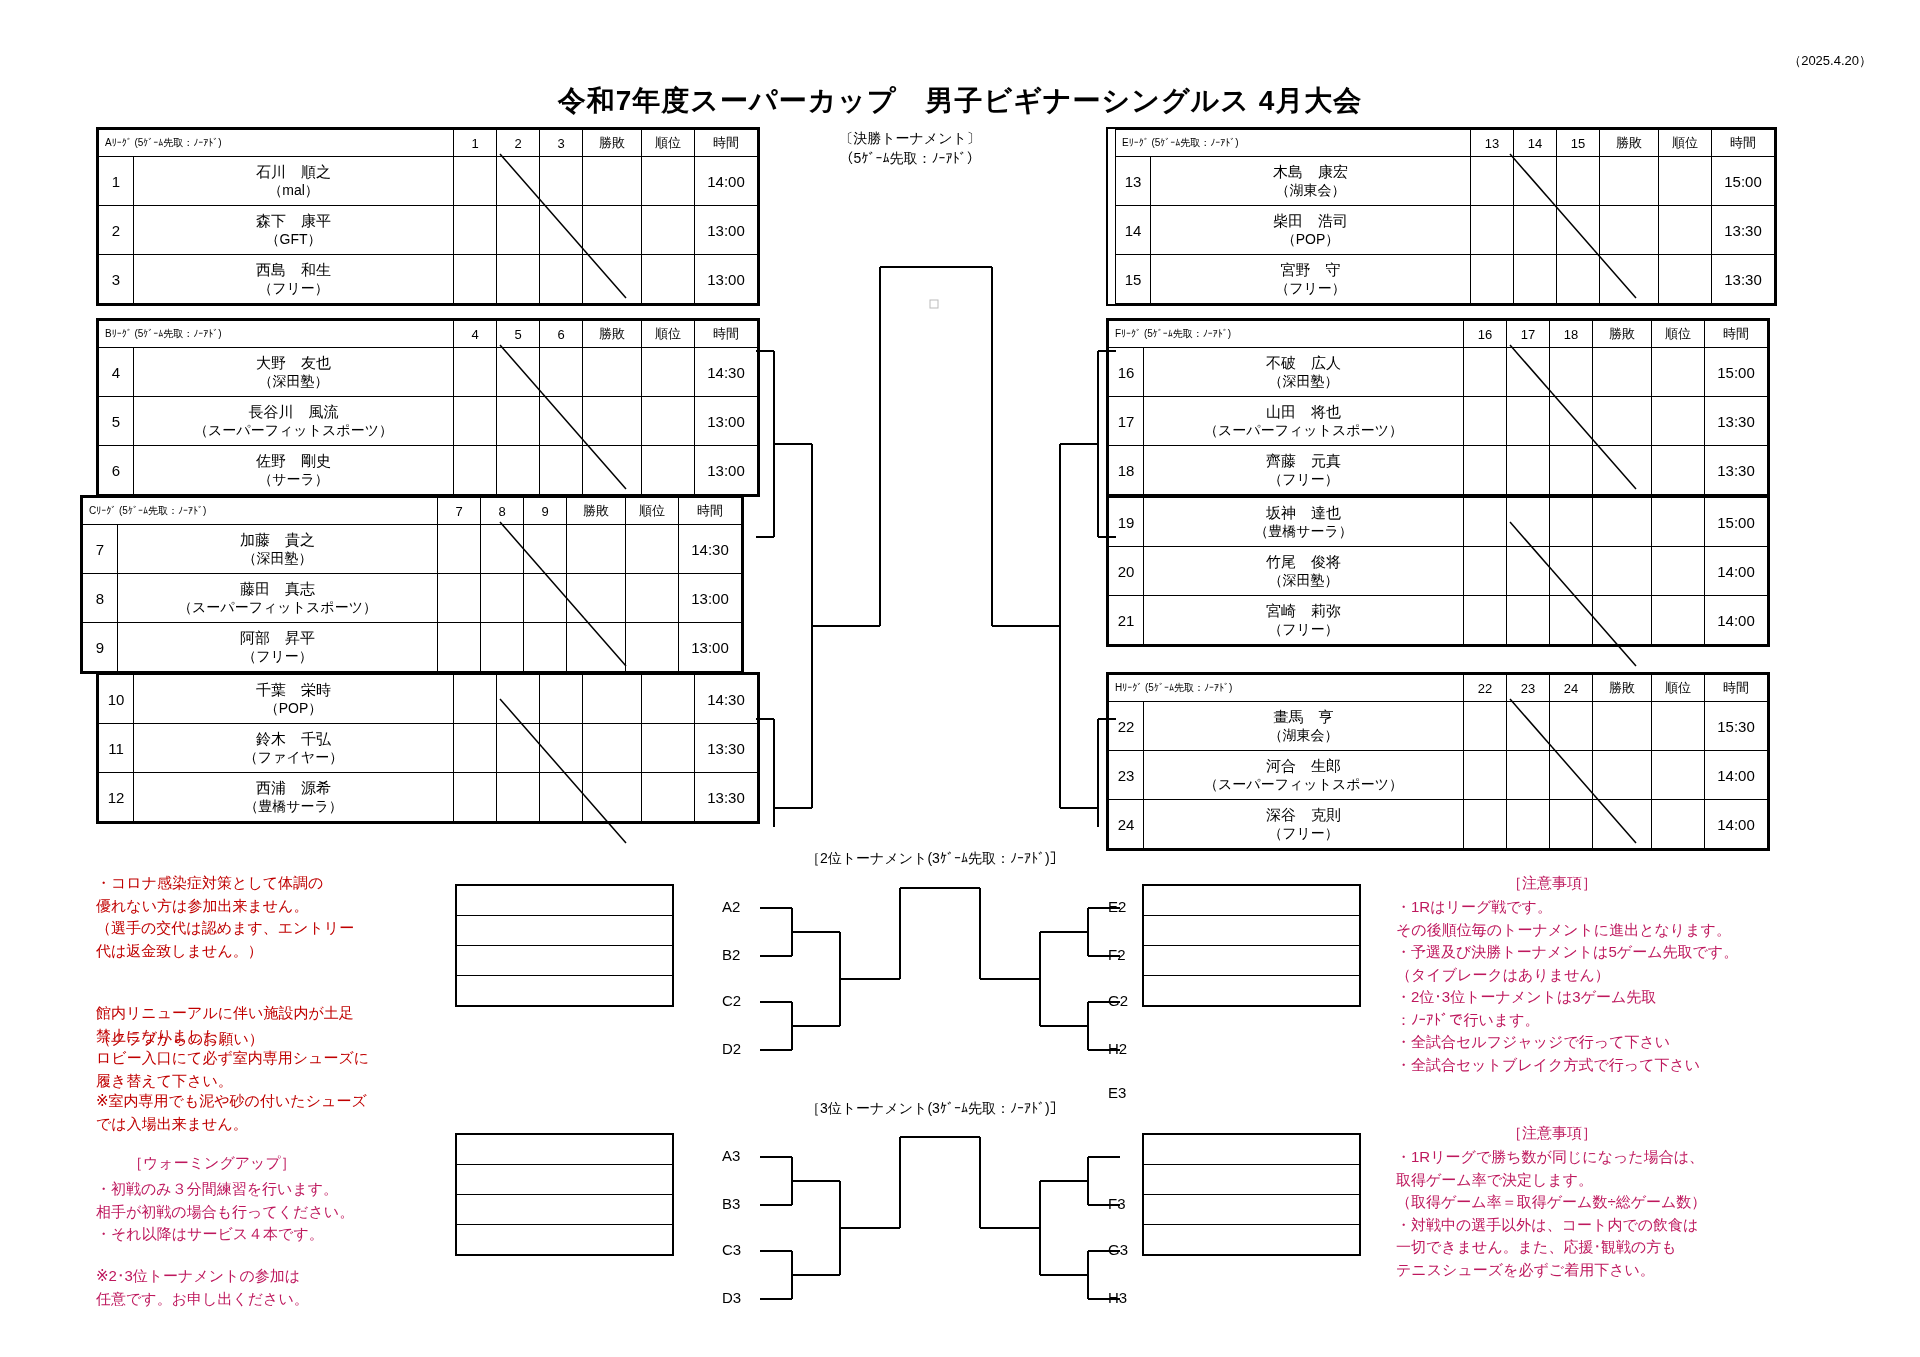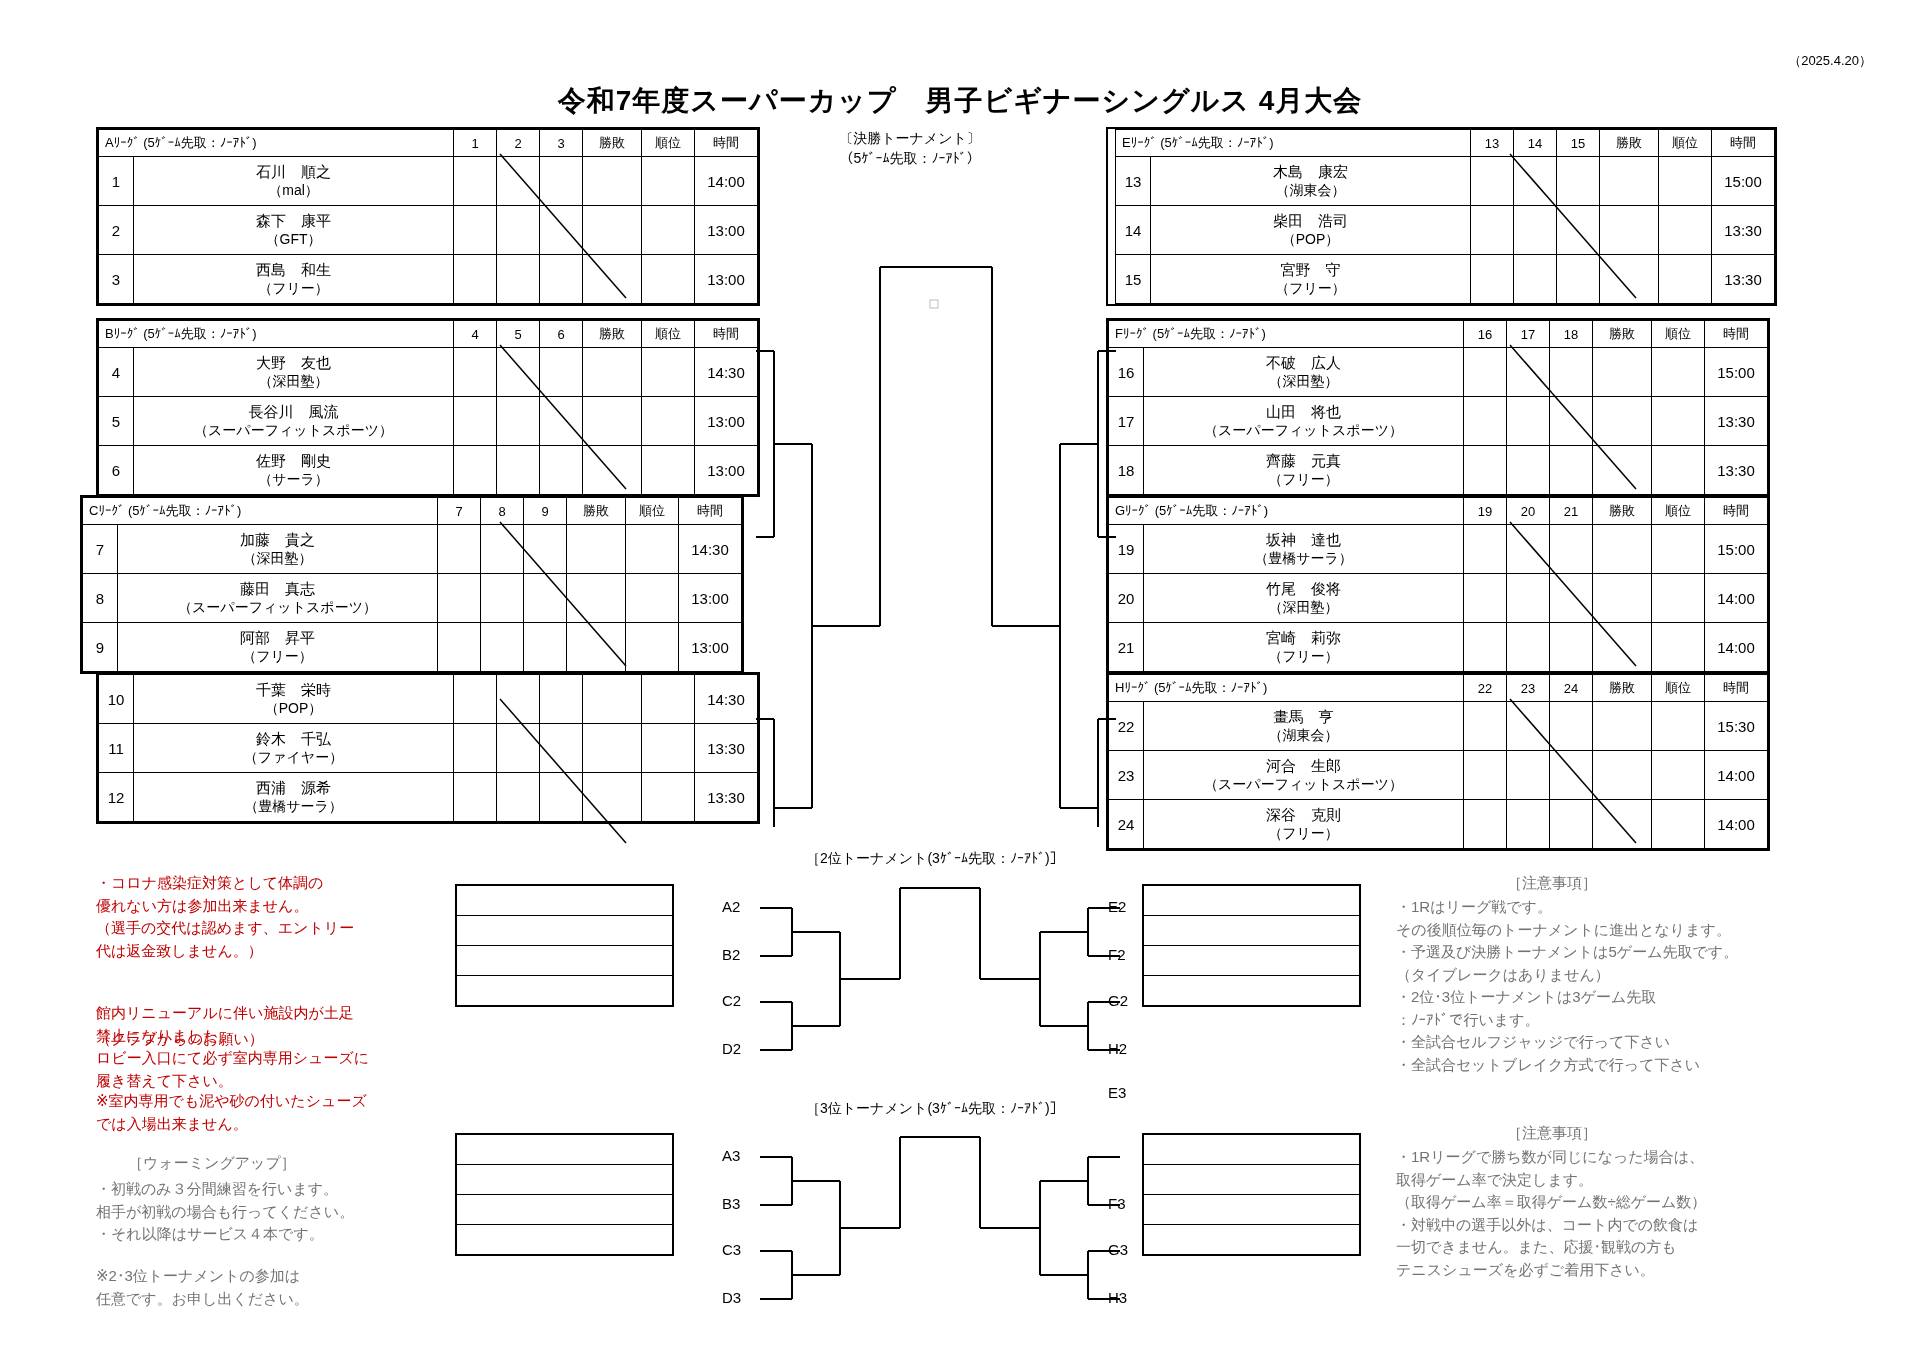--- a/index.html
+++ b/index.html
@@ -20,40 +20,40 @@
   .league{
     position:absolute;border:2px solid #000;border-collapse:collapse;
     background:#fff;
   }
   .league table{border-collapse:collapse;width:100%;}
   .league td{
     border:1px solid #000;font-size:15px;text-align:center;vertical-align:middle;
     padding:0;
   }
   .lg-head td{height:26px;font-size:13px;}
-  .lg-head td.lbl{text-align:left;padding-left:6px;font-size:13px;}
+  .lg-head td.lbl{text-align:left;padding-left:6px;font-size:10px;}
   .cnum{width:42px;}
   .wl{width:58px;}
   .rank{width:52px;}
   .time{width:62px;}
   .prow td{height:48px;}
   .pname{text-align:center;line-height:1.25;font-size:17px;}
   .pname .club{display:block;font-size:14px;}
   .pidx{width:34px;font-size:15px;}
   .timecell{font-size:15px;}
 
   
   .diag{position:absolute;pointer-events:none;}
 
   .capt{position:absolute;font-size:14px;text-align:center;}
 
   
   .note{position:absolute;font-size:15px;line-height:1.5;}
   .note.red{color:#c00000;}
-  .note.blk{color:#737373;}
+  .note.blk{color:#be185d;}
 
   .minitbl{position:absolute;border:2px solid #000;}
   .minitbl div{height:29px;border-bottom:1px solid #000;}
   .minitbl div:last-child{border-bottom:none;}
 
   .slot{position:absolute;font-size:15px;}
 
   .secttl{position:absolute;font-size:14px;}
 </style>
 </head>
@@ -355,29 +355,20 @@
 </div>
 <svg class="diag" style="left:1106px;top:318px;" width="660" height="180">
   <line x1="404" y1="27" x2="446" y2="75" stroke="#000" stroke-width="1.5"></line>
   <line x1="446" y1="75" x2="488" y2="123" stroke="#000" stroke-width="1.5"></line>
   <line x1="488" y1="123" x2="530" y2="171" stroke="#000" stroke-width="1.5"></line>
 </svg>
 
 <div class="league" style="left:1106px;top:495px;width:660px;">
   <table>
     <tbody>
-        <tr class="lg-head">
-      <td class="lbl" colspan="2">Gﾘｰｸﾞ (5ｹﾞｰﾑ先取：ﾉｰｱﾄﾞ)</td>
-      <td class="cnum">19</td>
-      <td class="cnum">20</td>
-      <td class="cnum">21</td>
-      <td class="wl">勝敗</td>
-      <td class="rank">順位</td>
-      <td class="time">時間</td>
-    </tr>
     <tr class="prow">
       <td class="pidx">19</td>
       <td class="pname"><span>坂神　達也</span><span class="club">（豊橋サーラ）</span></td>
       <td class="cnum"></td>
       <td class="cnum"></td>
       <td class="cnum"></td>
       <td class="wl"></td>
       <td class="rank"></td>
       <td class="time timecell">15:00</td>
     </tr>

